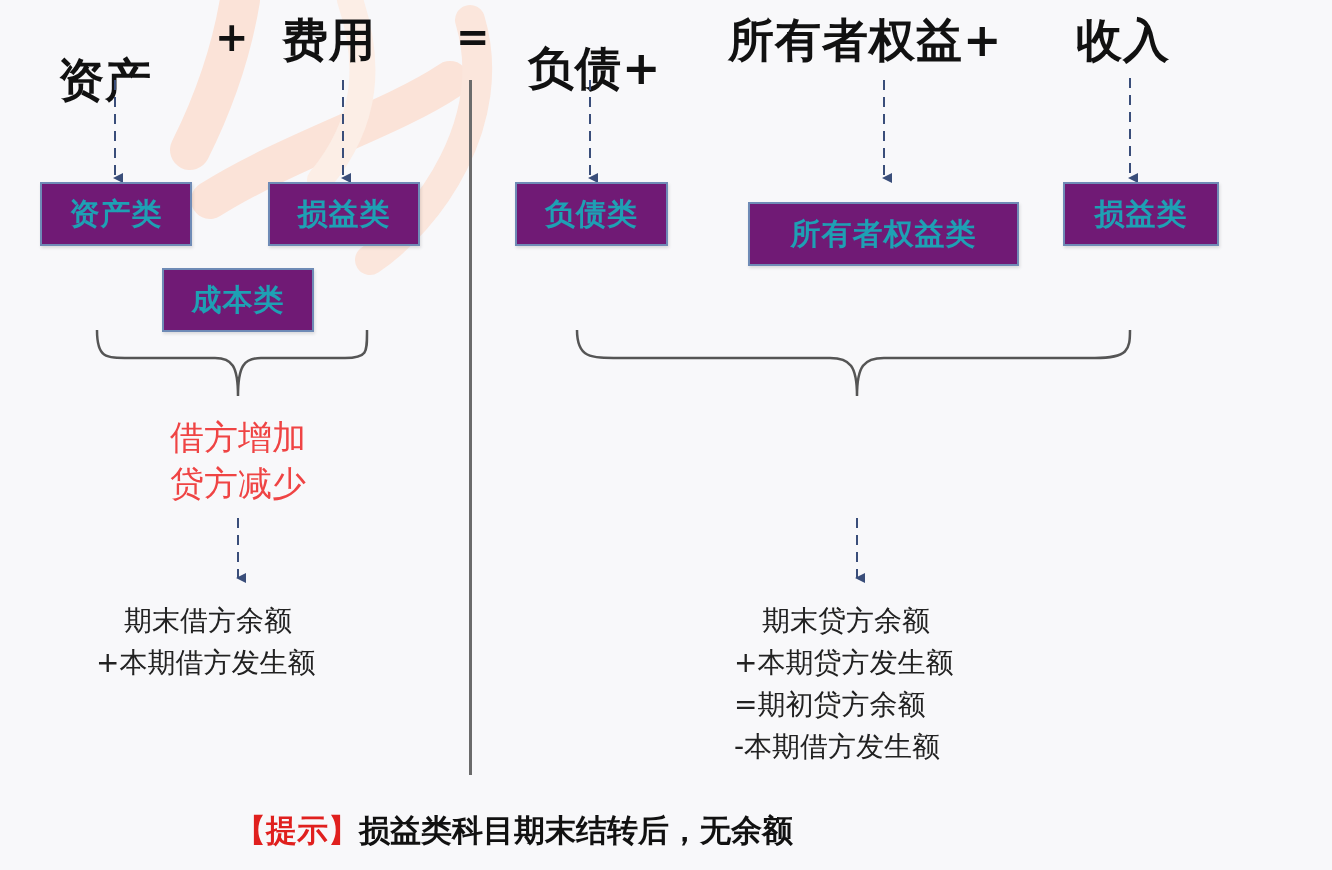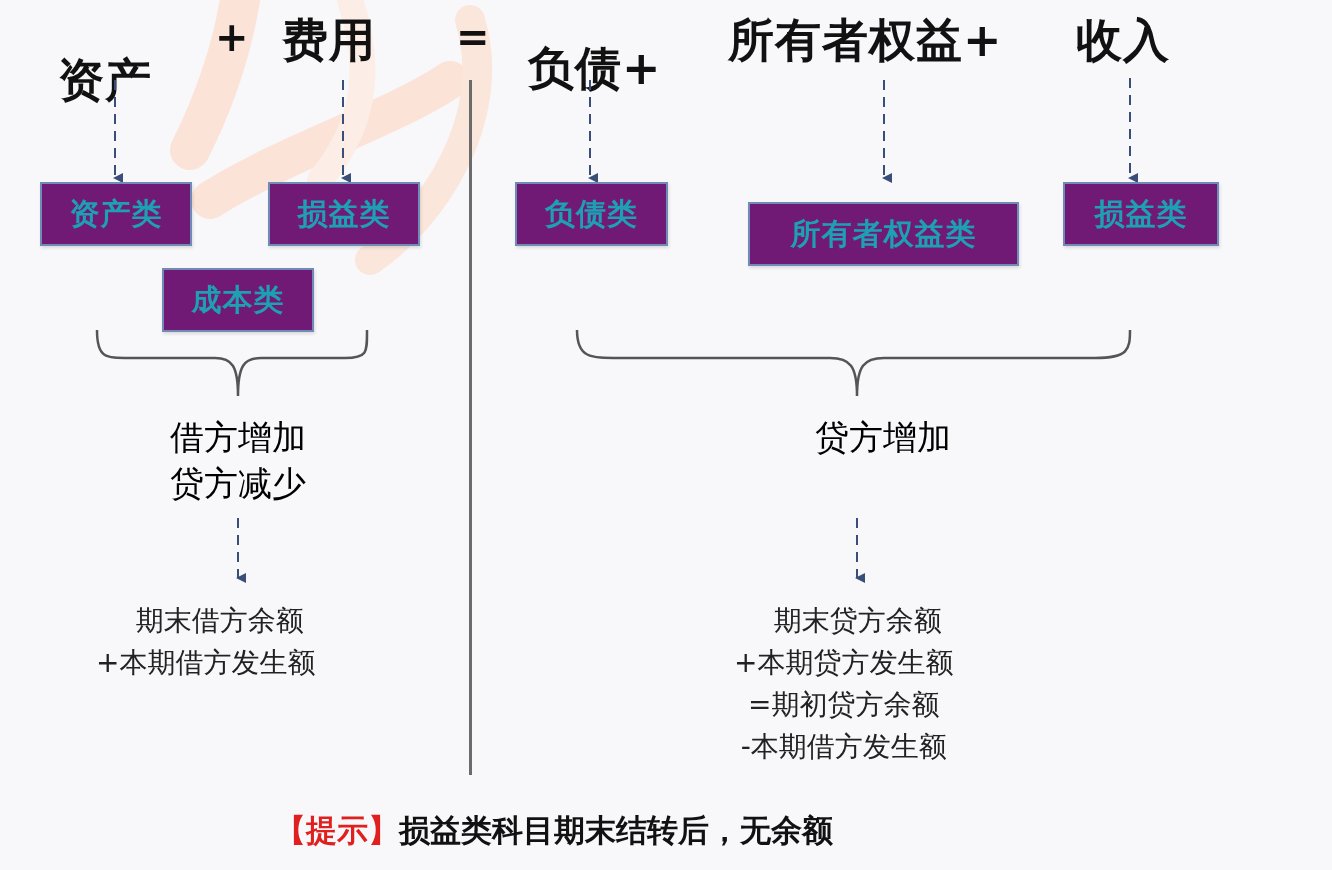--- a/index.html
+++ b/index.html
@@ -11,24 +11,24 @@
   .wm { position:absolute; left:170px; top:0; width:340px; height:290px; pointer-events:none; }
   .eq { position:absolute; top:10px; font-size:46px; font-weight:bold; color:#111; letter-spacing:1px; }
   .op { position:absolute; top:14px; font-size:40px; font-weight:bold; color:#111; }
   .box {
     position:absolute; height:64px; box-sizing:border-box;
     border:2px solid #6f8bb6; background:#701a75;
     box-shadow: 1px 2px 3px rgba(0,0,0,0.12);
     display:flex; align-items:center; justify-content:center;
     font-size:30px; font-weight:bold; color:#1ea0b4; letter-spacing:1px;
   }
-  .rule { position:absolute; font-size:34px; color:#000000; line-height:46px; text-align:center; }
-  .formula { position:absolute; font-size:28px; color:#222; line-height:42px;text-align:center; }
+  .rule { position:absolute; font-size:34px; color:#ef4444; line-height:46px; text-align:center; }
+  .formula { position:absolute; font-size:28px; color:#222; line-height:42px; }
   .divider { position:absolute; left:469px; top:80px; width:3px; height:695px; background:#6b6b6b; }
-  .hint { position:absolute; left:235px; top:810px; font-size:31px; font-weight:bold; color:#111;margin-left:40px; }
+  .hint { position:absolute; left:235px; top:810px; font-size:31px; font-weight:bold; color:#111; }
   .hint .tag { color:#e0201e; }
   svg.overlay { position:absolute; left:0; top:0; }
 </style>
 </head>
 <body>
 
 <svg class="wm" viewBox="0 0 340 290">
   <path d="M70 0 C 60 60, 40 110, 20 150" stroke="#fbe3d8" stroke-width="40" fill="none" stroke-linecap="round"></path>
   <path d="M40 200 C 120 150, 220 120, 280 80" stroke="#fbe3d8" stroke-width="38" fill="none" stroke-linecap="round"></path>
   <path d="M300 20 C 330 120, 260 220, 200 260" stroke="#fbe6dc" stroke-width="30" fill="none" stroke-linecap="round"></path>
@@ -71,21 +71,20 @@
 <div class="box" style="left:162px; top:268px; width:152px;">成本类</div>
 <div class="box" style="left:515px; top:182px; width:153px;">负债类</div>
 <div class="box" style="left:748px; top:182px; width:271px;margin-top:20px;">所有者权益类</div>
 <div class="box" style="left:1063px; top:182px; width:156px;">损益类</div>
 
 <div class="rule" style="left:138px; top:414px; width:200px;">
   <div>借方增加</div>
   <div>贷方减少</div>
 </div>
 <div class="rule" style="left:783px; top:414px; width:200px;">
-  <div>贷方增加</div>
 </div>
 
 <div class="formula" style="left:96px; top:600px;">
   <div style="padding-left:28px;">期末借方余额</div>
   <div>+本期借方发生额</div>
 </div>
 <div class="formula" style="left:734px; top:600px;">
   <div style="padding-left:28px;">期末贷方余额</div>
   <div>+本期贷方发生额</div>
   <div>=期初贷方余额</div>

